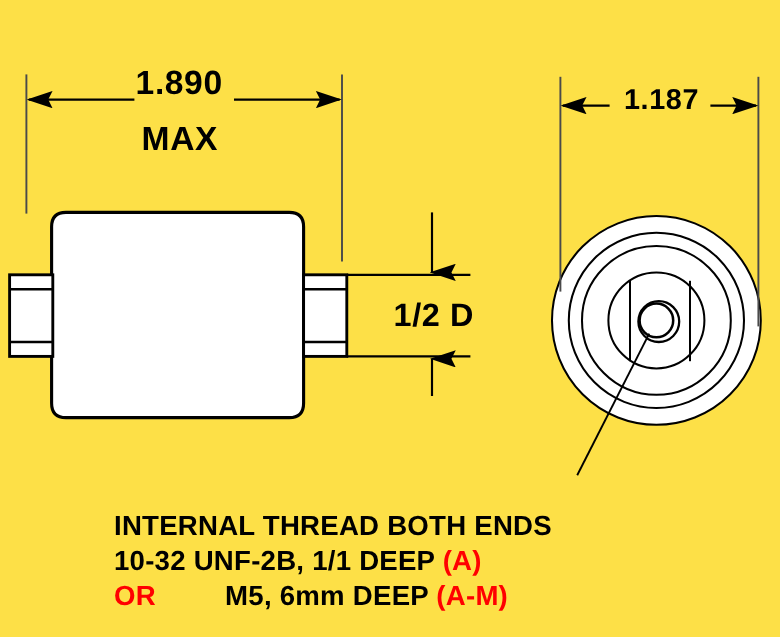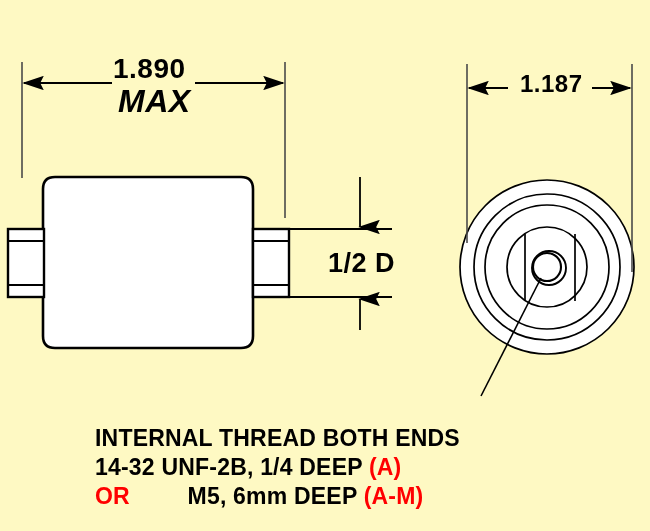--- a/index.html
+++ b/index.html
@@ -4,21 +4,21 @@
 <style>
   html, body {
     margin: 0;
     padding: 0;
     background: #ffffff;
   }
   #page {
     position: relative;
     width: 650px;
     height: 531px;
-    background: #fef9c3;
+    background: #fde047;
     overflow: hidden;
     font-family: "Liberation Sans", sans-serif;
   }
   #drawing {
     position: absolute;
     left: 0;
     top: 0;
     width: 650px;
     height: 531px;
   }
@@ -31,24 +31,23 @@
     line-height: 1;
   }
   #dim-len-value {
     left: 113px;
     top: 55px;
     font-size: 28px;
     letter-spacing: 0.5px;
   }
   #dim-len-qualifier {
     left: 118px;
-    top: 85px;
-    font-size: 32px;
+    top: 102px;
+    font-size: 28px;
     letter-spacing: 0.5px;
-    font-style: italic;
   }
   #dim-dia-value {
     left: 520px;
     top: 72px;
     font-size: 24px;
     letter-spacing: 0.5px;
   }
   #dim-half-d-value {
     left: 328px;
     top: 250px;
@@ -156,21 +155,21 @@
 
   <div class="dim-text" id="dim-dia-value">1.187</div>
 
   <div class="dim-text" id="dim-half-d-value">1/2 D</div>
 
   <div id="note-block">
     <div class="note-line">
       <span>INTERNAL THREAD BOTH ENDS</span>
     </div>
     <div class="note-line">
-      <span>14-32 UNF-2B, 1/4 DEEP</span>
+      <span>10-32 UNF-2B, 1/1 DEEP</span>
       <span class="note-red">(A)</span>
     </div>
     <div class="note-line">
       <span class="note-red note-indent">OR</span>
       <span>M5, 6mm DEEP</span>
       <span class="note-red">(A-M)</span>
     </div>
   </div>
 
 </div>

